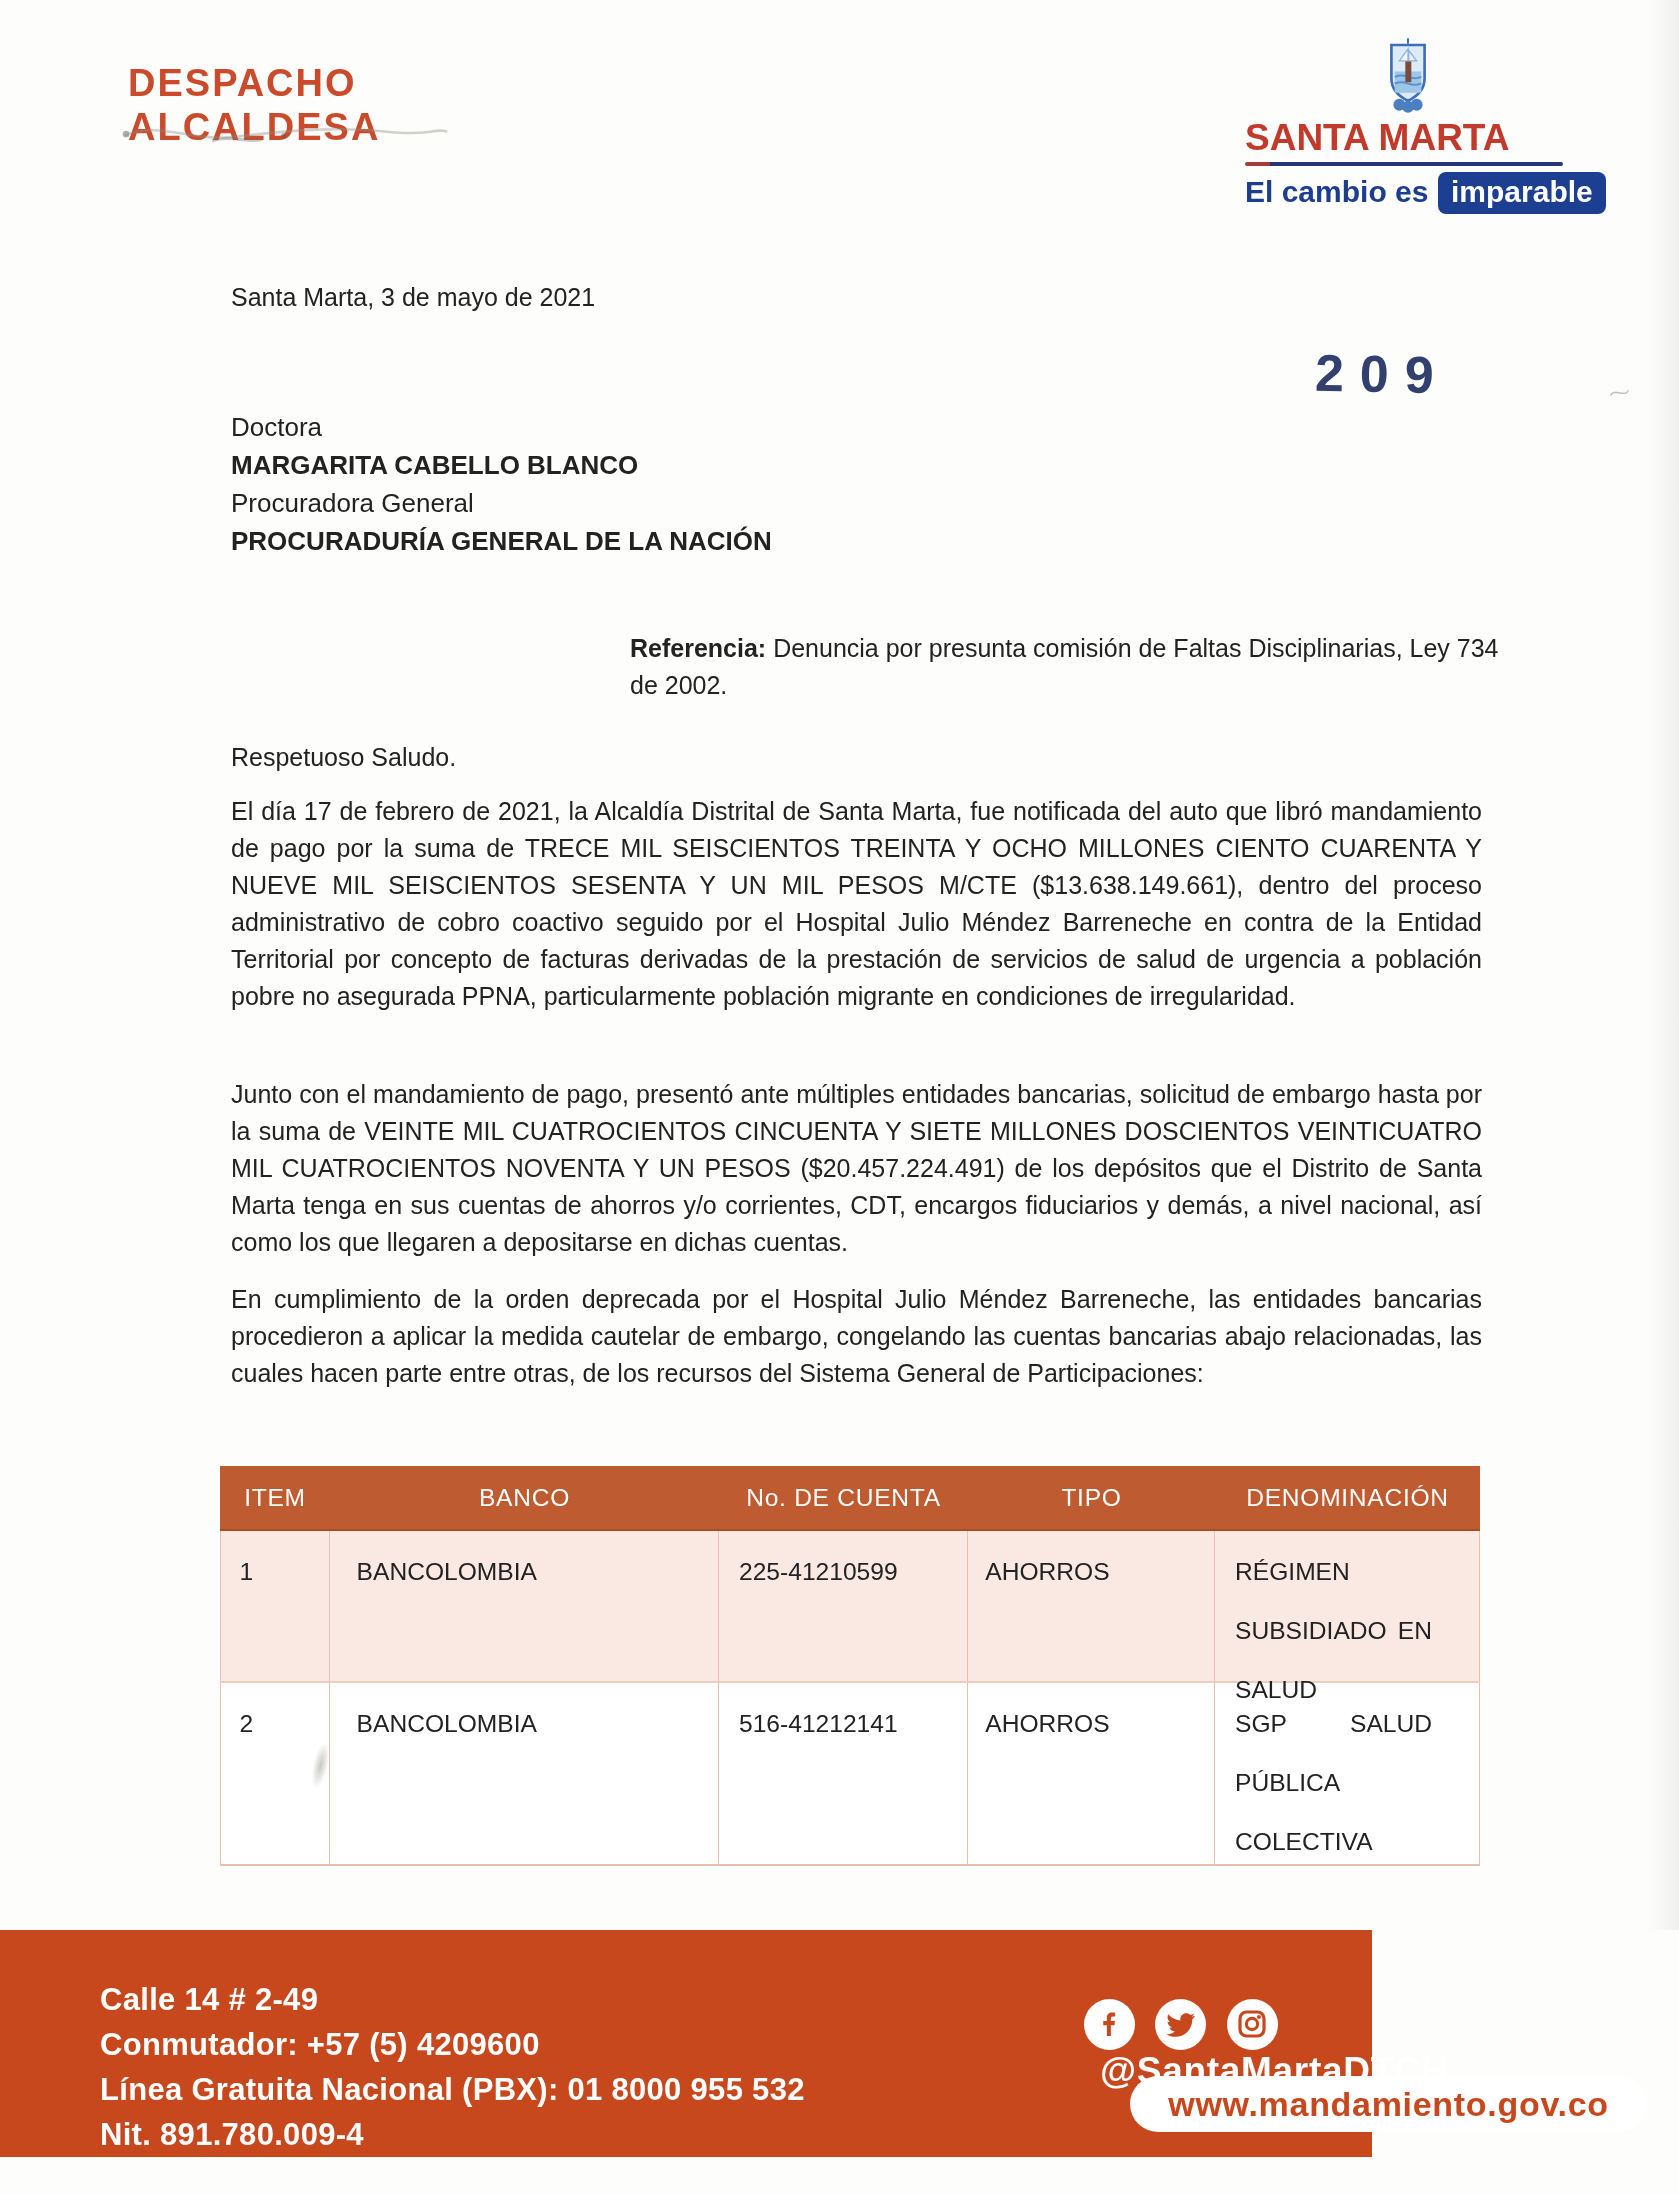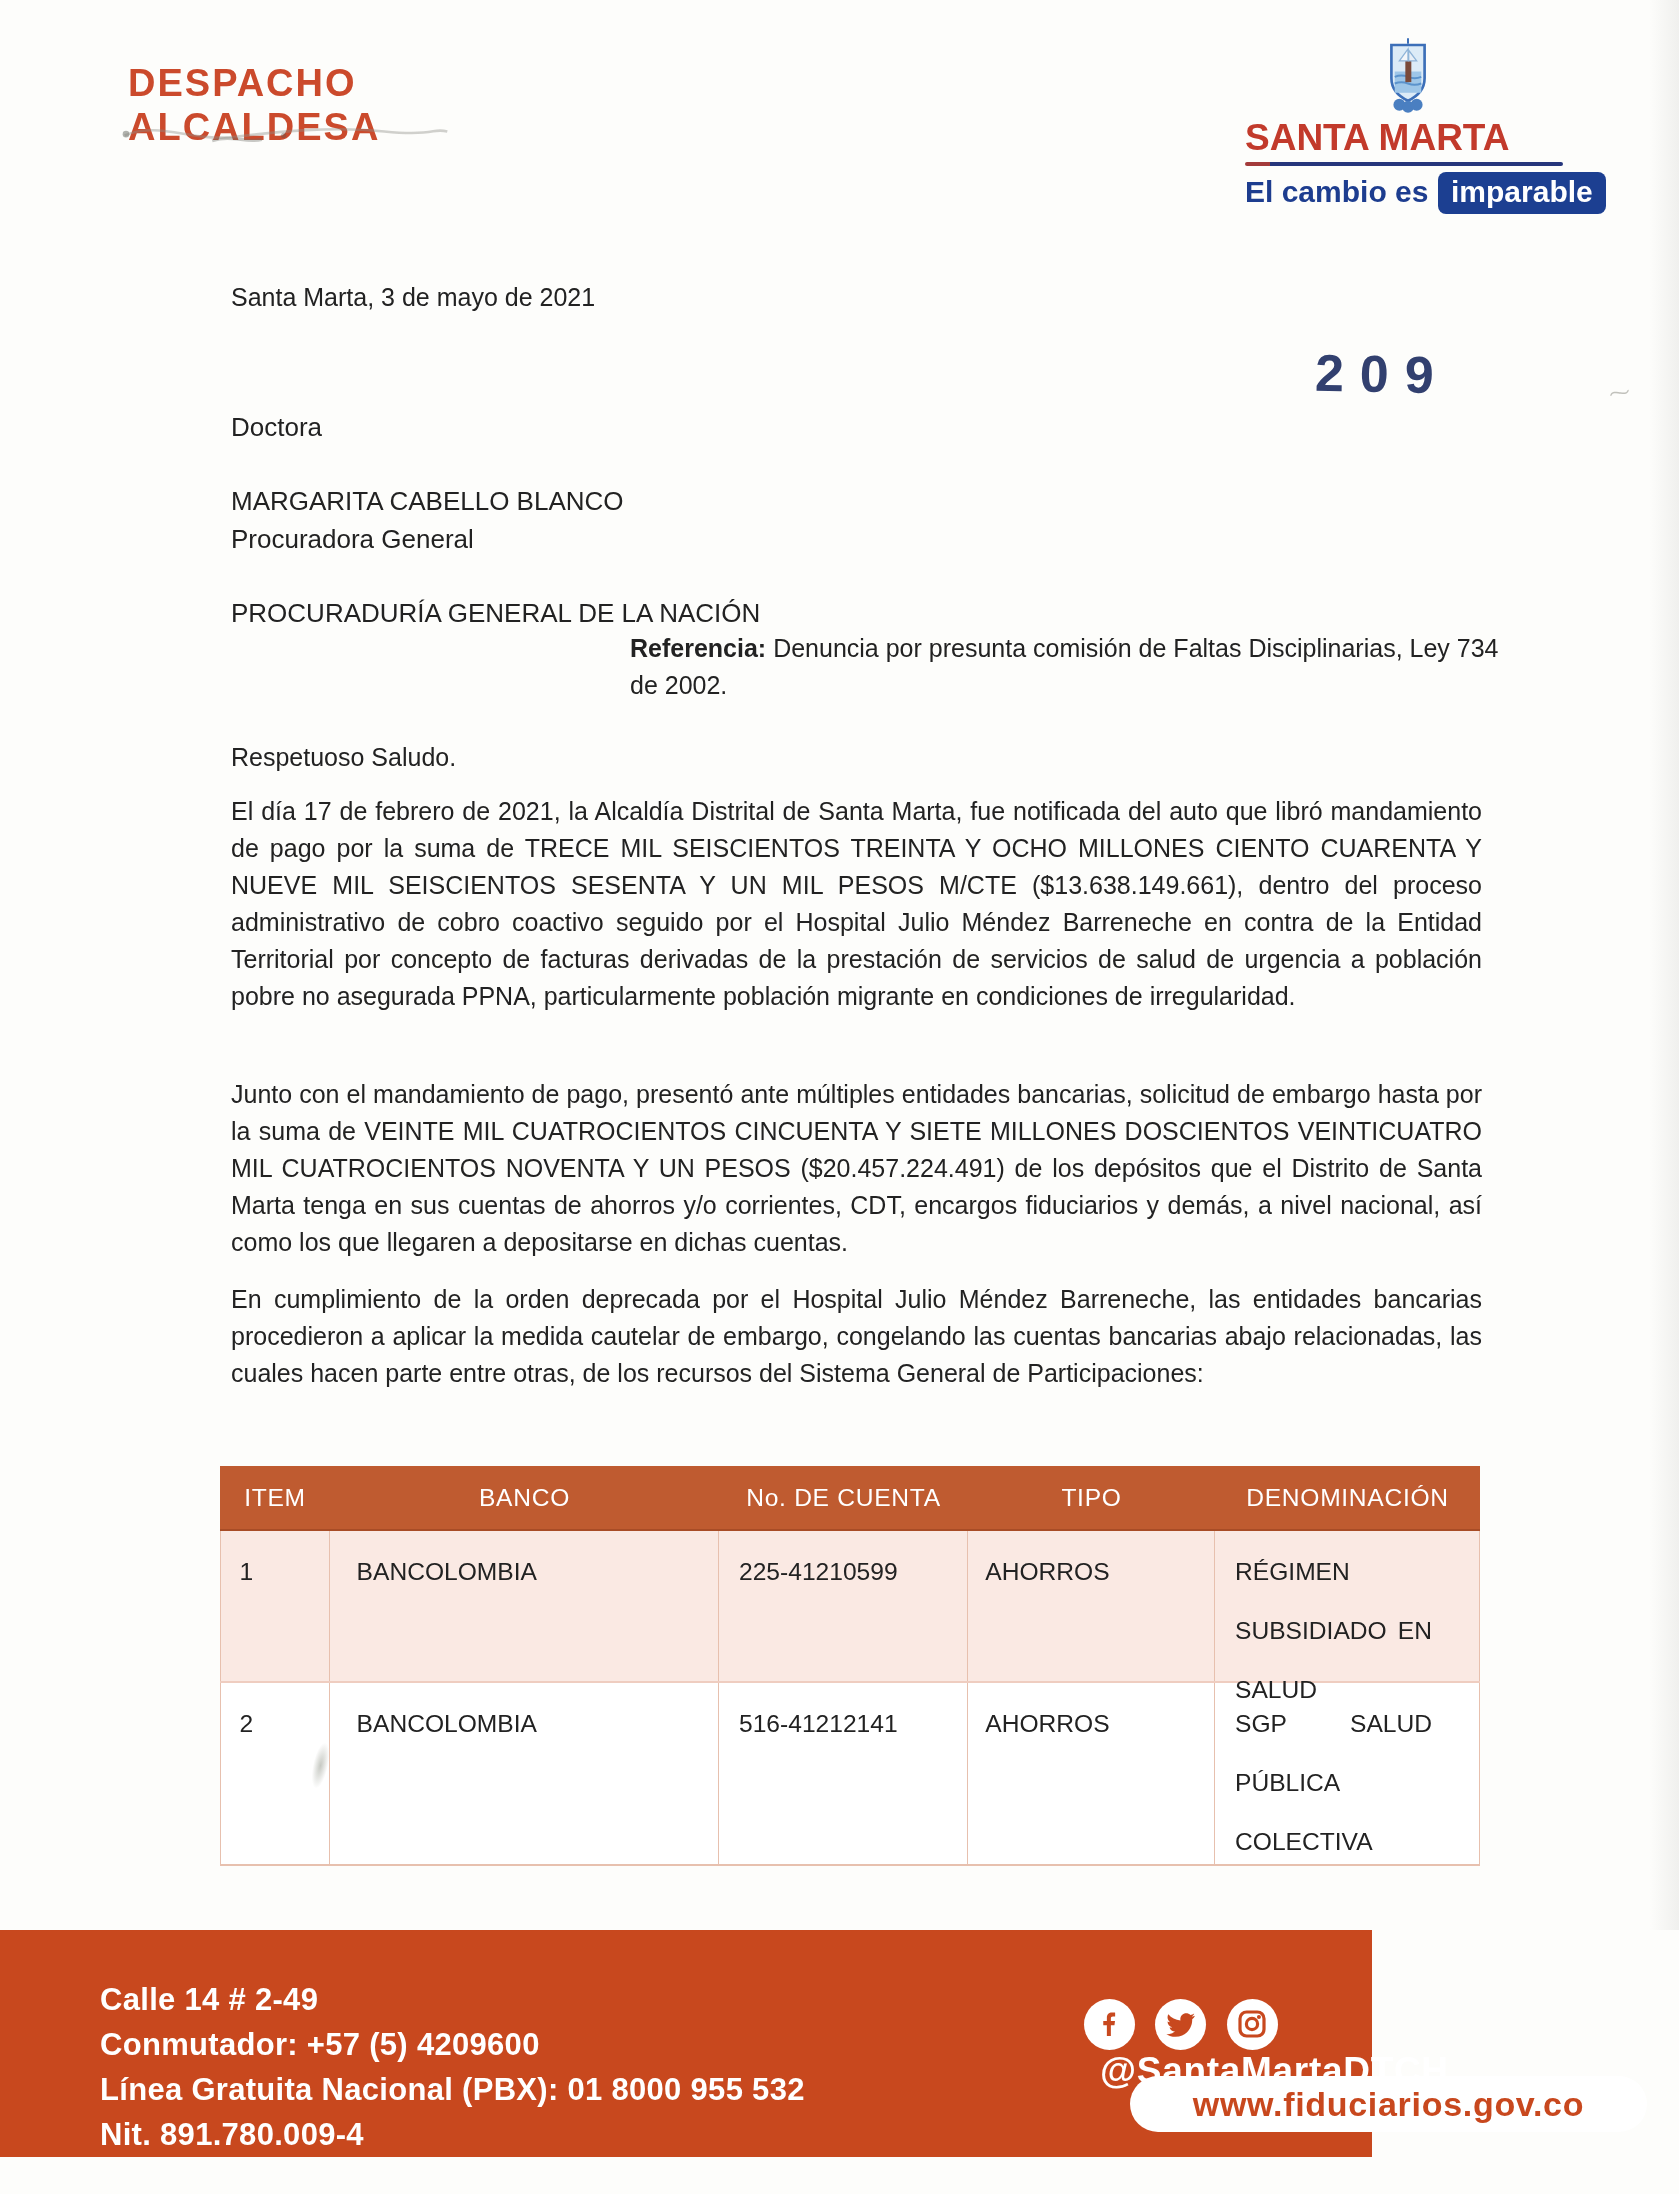--- a/index.html
+++ b/index.html
@@ -44,21 +44,21 @@
     padding:2.7px 13.3px 5.3px 13.3px;border-radius:8px;
   }
   
   .date-line{position:absolute;left:231px;top:283px;font-size:25px;}
   .stamp{
     position:absolute;left:1315px;top:344px;
     font-size:52px;font-weight:700;color:#32406f;
     letter-spacing:16px;transform:rotate(1deg);
   }
   .recipient{position:absolute;left:231px;top:408px;font-size:26px;line-height:38px;}
-  .recipient .strong{font-weight:400;margin-top:36px;}
+  .recipient .strong{font-weight:700;}
   .reference{
     position:absolute;left:630px;top:630px;width:871px;
     font-size:25px;line-height:37px;text-align:left;
   }
   .reference .label{font-weight:700;}
   .greeting{position:absolute;left:231px;top:743px;font-size:25px;}
   .para{
     position:absolute;left:231px;width:1251px;
     font-size:25px;line-height:37px;text-align:justify;
   }
@@ -238,19 +238,19 @@
       <span class="circle">
         <svg width="32" height="32" viewBox="0 0 24 24">
           <rect x="3" y="3" width="18" height="18" rx="5" fill="none" stroke="#c8481e" stroke-width="2.4"></rect>
           <circle cx="12" cy="12" r="4.2" fill="none" stroke="#c8481e" stroke-width="2.4"></circle>
           <circle cx="17.2" cy="6.8" r="1.5" fill="#c8481e"></circle>
         </svg>
       </span>
       <span class="handle">@SantaMartaDTCH</span>
     </div>
     <div class="pill">
-      <span>www.fiduciarios.gov.co</span>
+      <span>www.mandamiento.gov.co</span>
     </div>
   </div>
 
   <div class="scan-edge"></div>
 </div>
 
 
 </body></html>

